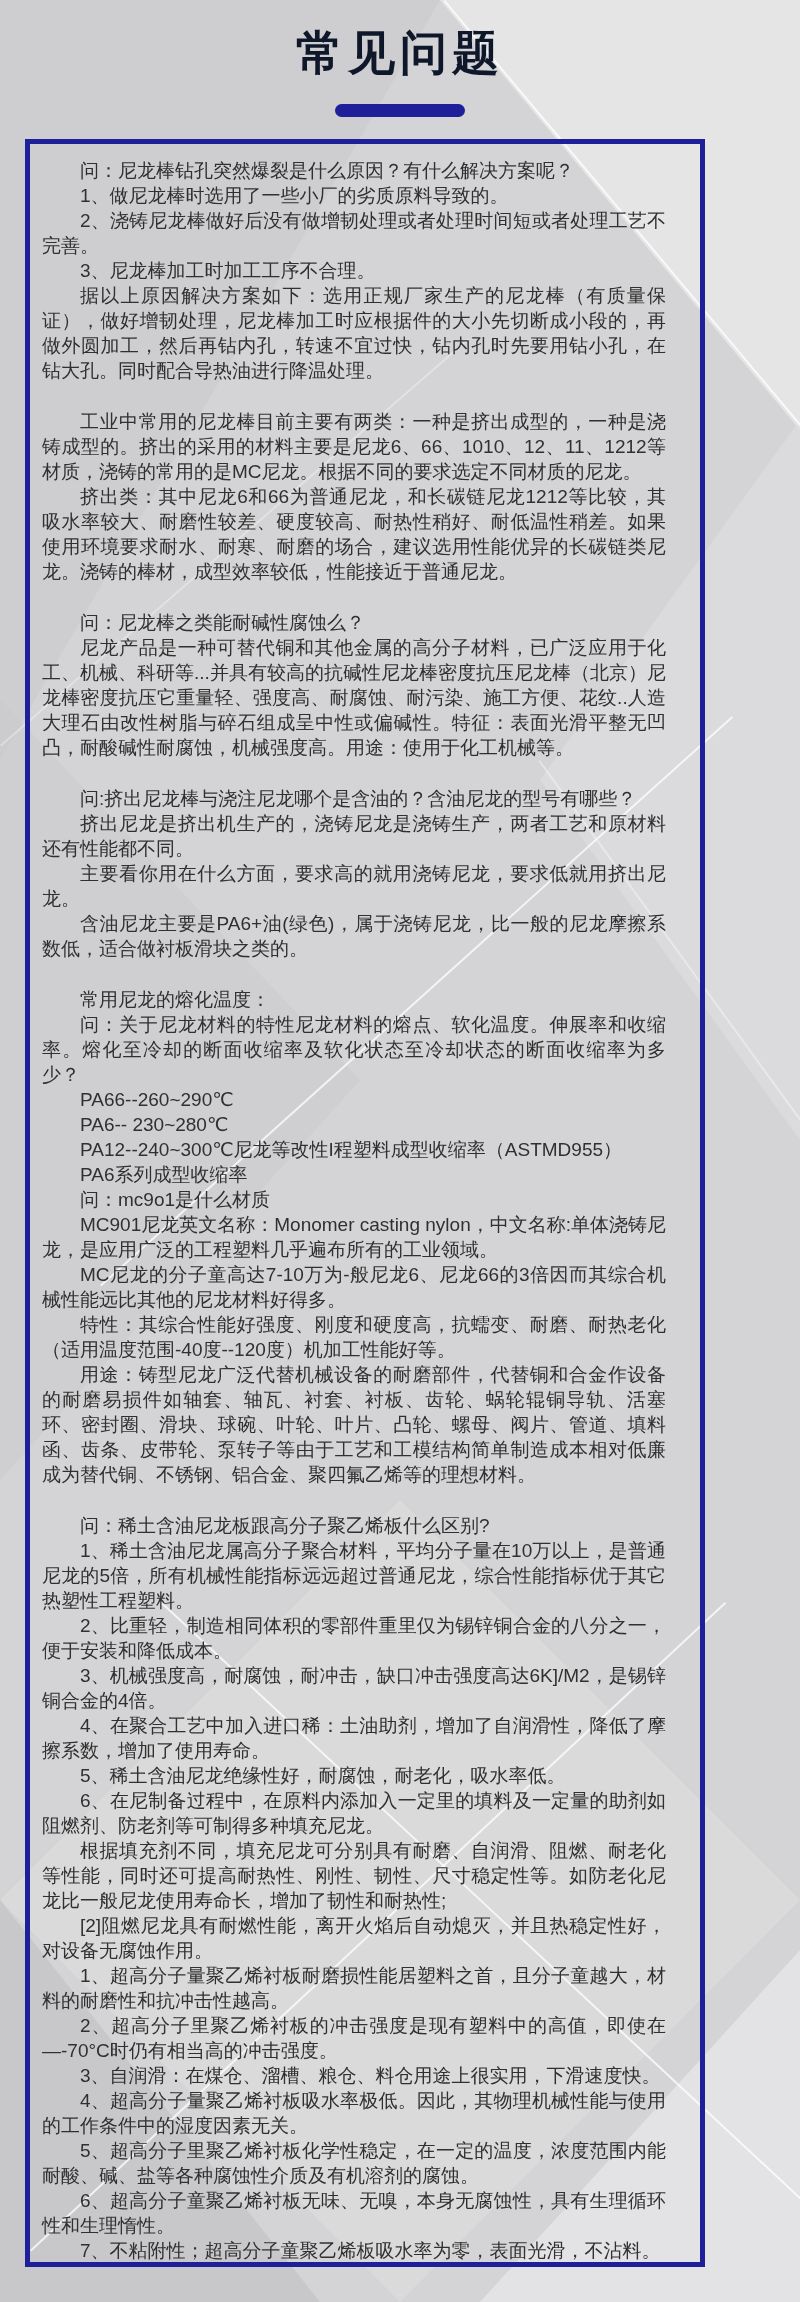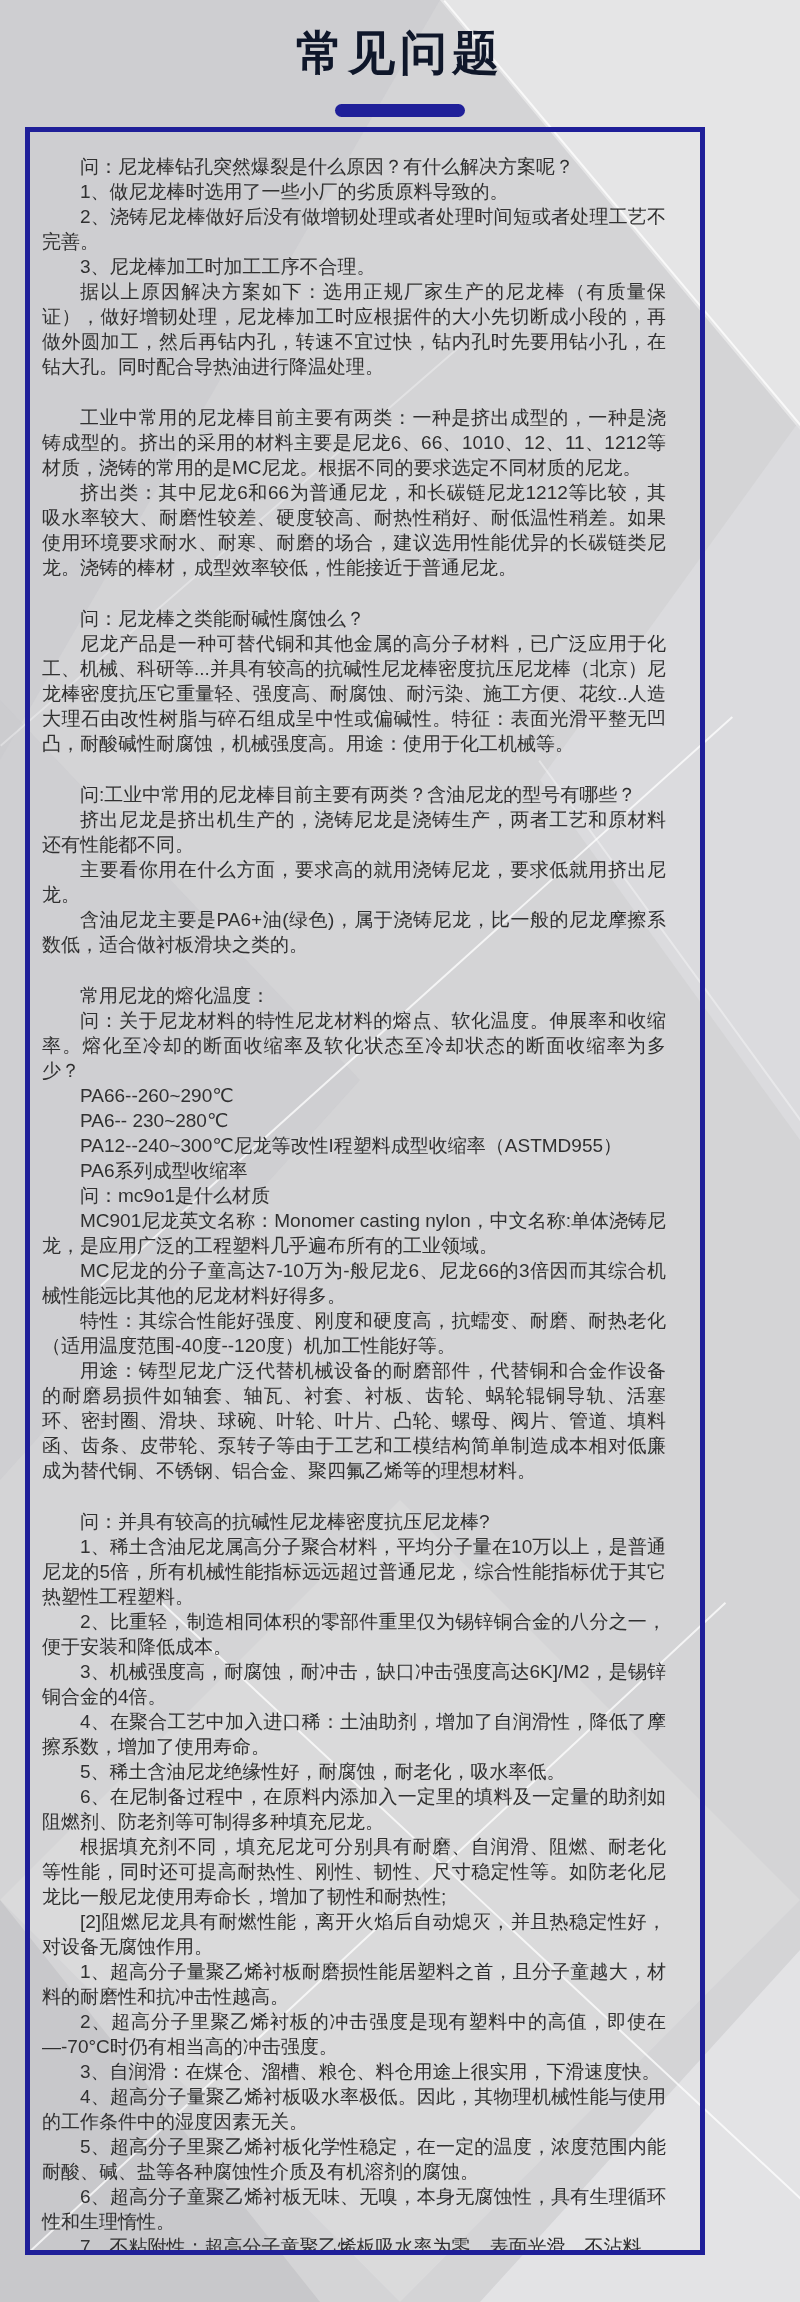--- a/index.html
+++ b/index.html
@@ -54,25 +54,25 @@
     position: absolute;
     top: 104px; left: 50%;
     transform: translateX(-50%);
     width: 130px; height: 13px;
     border-radius: 7px;
     background: #1f1f99;
   }
 
   .faq-card {
     position: absolute;
-    left: 25px; top: 127px;
+    left: 25px; top: 139px;
     width: 680px; height: 2128px;
     box-sizing: border-box;
     border: 5px solid #1f1f99;
-    padding: 22px 34px 10px 12px;
+    padding: 14px 34px 10px 12px;
     overflow: hidden;
   }
   .faq-card p {
     margin: 0;
     font-size: 19px;
     line-height: 25px;
     color: #303030;
     text-indent: 2em;
     text-align: justify;
     word-break: break-all;
@@ -111,38 +111,38 @@
           <p>2、浇铸尼龙棒做好后没有做增韧处理或者处理时间短或者处理工艺不完善。</p>
           <p>3、尼龙棒加工时加工工序不合理。</p>
           <p>据以上原因解决方案如下：选用正规厂家生产的尼龙棒（有质量保证），做好增韧处理，尼龙棒加工时应根据件的大小先切断成小段的，再做外圆加工，然后再钻内孔，转速不宜过快，钻内孔时先要用钻小孔，在钻大孔。同时配合导热油进行降温处理。</p>
           <p class="blank">&nbsp;</p>
           <p>工业中常用的尼龙棒目前主要有两类：一种是挤出成型的，一种是浇铸成型的。挤出的采用的材料主要是尼龙6、66、1010、12、11、1212等材质，浇铸的常用的是MC尼龙。根据不同的要求选定不同材质的尼龙。</p>
           <p>挤出类：其中尼龙6和66为普通尼龙，和长碳链尼龙1212等比较，其吸水率较大、耐磨性较差、硬度较高、耐热性稍好、耐低温性稍差。如果使用环境要求耐水、耐寒、耐磨的场合，建议选用性能优异的长碳链类尼龙。浇铸的棒材，成型效率较低，性能接近于普通尼龙。</p>
           <p class="blank">&nbsp;</p>
           <p>问：尼龙棒之类能耐碱性腐蚀么？</p>
           <p>尼龙产品是一种可替代铜和其他金属的高分子材料，已广泛应用于化工、机械、科研等...并具有较高的抗碱性尼龙棒密度抗压尼龙棒（北京）尼龙棒密度抗压它重量轻、强度高、耐腐蚀、耐污染、施工方便、花纹..人造大理石由改性树脂与碎石组成呈中性或偏碱性。特征：表面光滑平整无凹凸，耐酸碱性耐腐蚀，机械强度高。用途：使用于化工机械等。</p>
           <p class="blank">&nbsp;</p>
-          <p>问:工业中常用的尼龙棒目前主要有两类？含油尼龙的型号有哪些？</p>
+          <p>问:挤出尼龙棒与浇注尼龙哪个是含油的？含油尼龙的型号有哪些？</p>
           <p>挤出尼龙是挤出机生产的，浇铸尼龙是浇铸生产，两者工艺和原材料还有性能都不同。</p>
           <p>主要看你用在什么方面，要求高的就用浇铸尼龙，要求低就用挤出尼龙。</p>
           <p>含油尼龙主要是PA6+油(绿色)，属于浇铸尼龙，比一般的尼龙摩擦系数低，适合做衬板滑块之类的。</p>
           <p class="blank">&nbsp;</p>
           <p>常用尼龙的熔化温度：</p>
           <p>问：关于尼龙材料的特性尼龙材料的熔点、软化温度。伸展率和收缩率。熔化至冷却的断面收缩率及软化状态至冷却状态的断面收缩率为多少？</p>
           <p>PA66--260~290℃</p>
           <p>PA6-- 230~280℃</p>
           <p>PA12--240~300℃尼龙等改性I程塑料成型收缩率（ASTMD955）</p>
           <p>PA6系列成型收缩率</p>
           <p>问：mc9o1是什么材质</p>
           <p>MC901尼龙英文名称：Monomer casting nylon，中文名称:单体浇铸尼龙，是应用广泛的工程塑料几乎遍布所有的工业领域。</p>
           <p>MC尼龙的分子童高达7-10万为-般尼龙6、尼龙66的3倍因而其综合机械性能远比其他的尼龙材料好得多。</p>
           <p>特性：其综合性能好强度、刚度和硬度高，抗蠕变、耐磨、耐热老化（适用温度范围-40度--120度）机加工性能好等。</p>
           <p>用途：铸型尼龙广泛代替机械设备的耐磨部件，代替铜和合金作设备的耐磨易损件如轴套、轴瓦、衬套、衬板、齿轮、蜗轮辊铜导轨、活塞环、密封圈、滑块、球碗、叶轮、叶片、凸轮、螺母、阀片、管道、填料函、齿条、皮带轮、泵转子等由于工艺和工模结构简单制造成本相对低廉成为替代铜、不锈钢、铝合金、聚四氟乙烯等的理想材料。</p>
           <p class="blank">&nbsp;</p>
-          <p>问：并具有较高的抗碱性尼龙棒密度抗压尼龙棒?</p>
+          <p>问：稀土含油尼龙板跟高分子聚乙烯板什么区别?</p>
           <p>1、稀土含油尼龙属高分子聚合材料，平均分子量在10万以上，是普通尼龙的5倍，所有机械性能指标远远超过普通尼龙，综合性能指标优于其它热塑性工程塑料。</p>
           <p>2、比重轻，制造相同体积的零部件重里仅为锡锌铜合金的八分之一， 便于安装和降低成本。</p>
           <p>3、机械强度高，耐腐蚀，耐冲击，缺口冲击强度高达6K]/M2，是锡锌铜合金的4倍。</p>
           <p>4、在聚合工艺中加入进口稀：土油助剂，增加了自润滑性，降低了摩擦系数，增加了使用寿命。</p>
           <p>5、稀土含油尼龙绝缘性好，耐腐蚀，耐老化，吸水率低。</p>
           <p>6、在尼制备过程中，在原料内添加入一定里的填料及一定量的助剂如阻燃剂、防老剂等可制得多种填充尼龙。</p>
           <p>根据填充剂不同，填充尼龙可分别具有耐磨、自润滑、阻燃、耐老化等性能，同时还可提高耐热性、刚性、韧性、尺寸稳定性等。如防老化尼龙比一般尼龙使用寿命长，增加了韧性和耐热性;</p>
           <p>[2]阻燃尼龙具有耐燃性能，离开火焰后自动熄灭，并且热稳定性好，对设备无腐蚀作用。</p>
           <p>1、超高分子量聚乙烯衬板耐磨损性能居塑料之首，且分子童越大，材料的耐磨性和抗冲击性越高。</p>
           <p>2、超高分子里聚乙烯衬板的冲击强度是现有塑料中的高值，即使在—-70°C时仍有相当高的冲击强度。</p>

